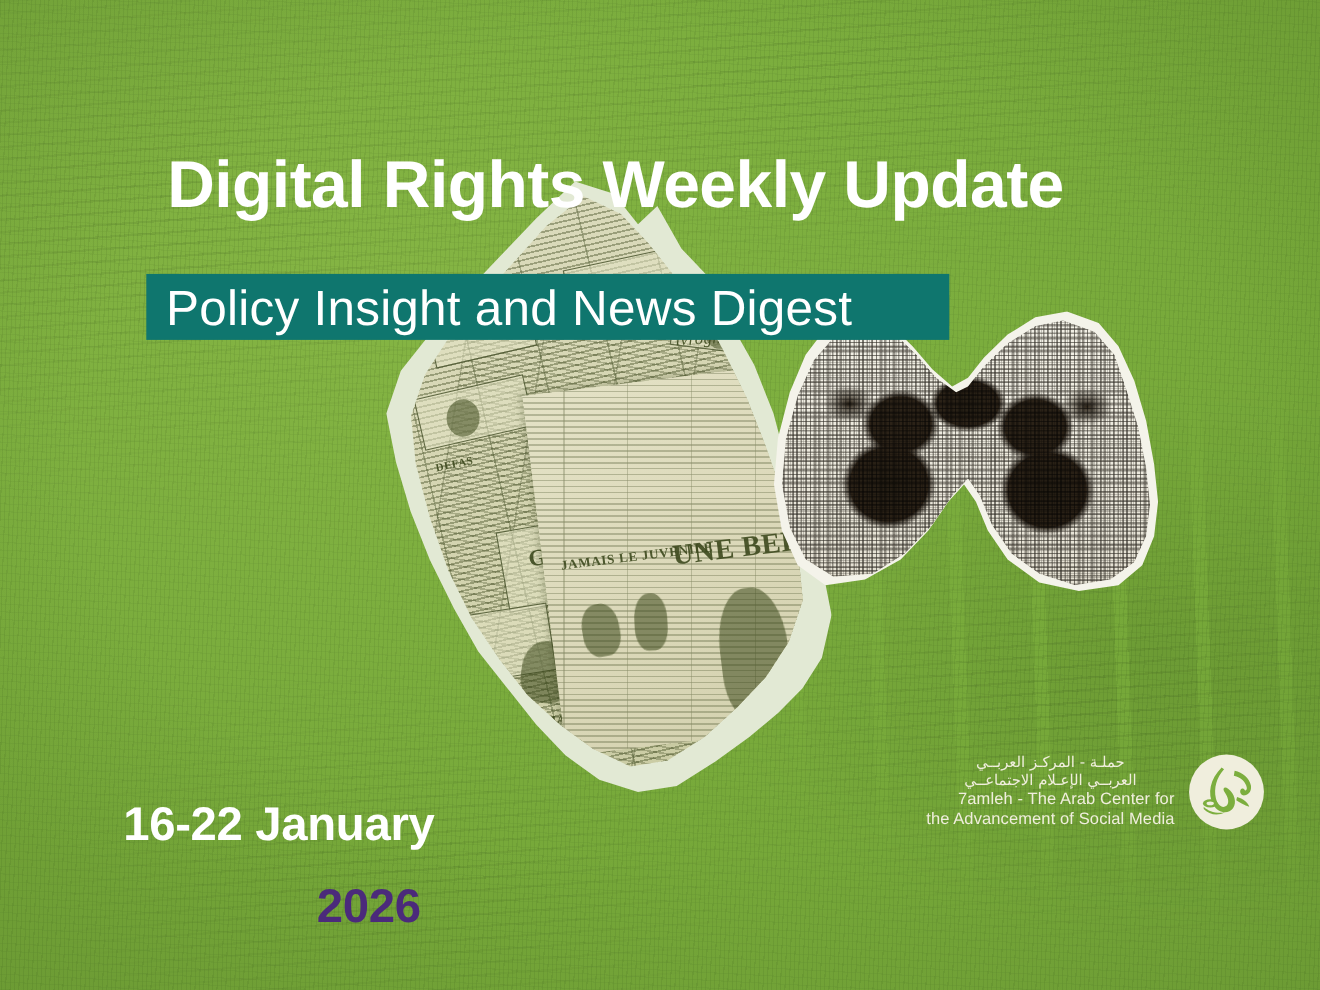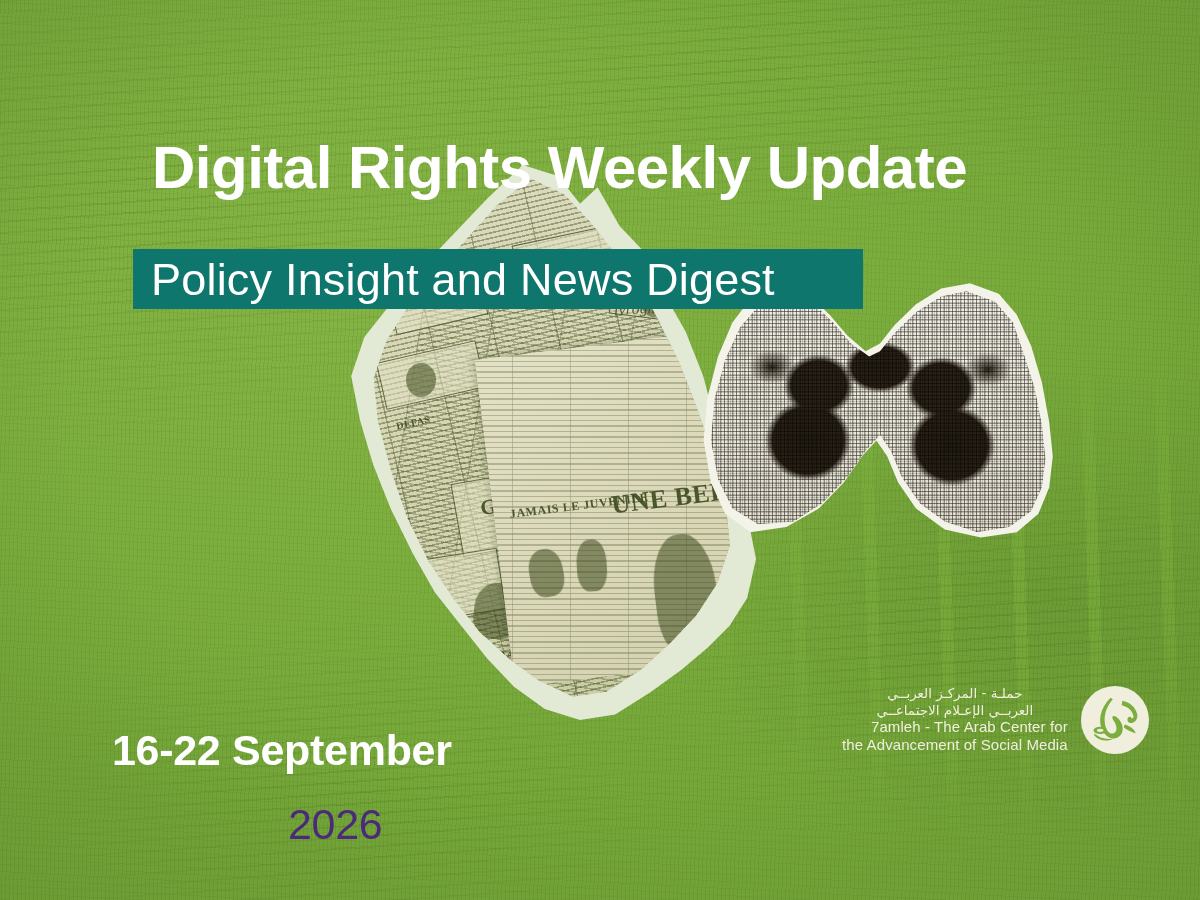--- a/index.html
+++ b/index.html
@@ -275,21 +275,21 @@
     font-weight: 700;
     letter-spacing: -.3px;
     white-space: nowrap;
   }
   .date-year {
     position: absolute;
     left: 288px;
     top: 800px;
     color: #4b2a7b;
     font-size: 43px;
-    font-weight: 400;
+    font-weight: 700;
     letter-spacing: -.3px;
     white-space: nowrap;
   }
 
   
   .logo-lockup {
     position: absolute;
     left: 842px;
     top: 676px;
     width: 262px;
@@ -392,21 +392,21 @@
       <div class="halftone fine"></div>
     </div>
   </div>
 
   <h1 class="title">Digital Rights Weekly Update</h1>
 
   <div class="subtitle-banner">
     <span class="subtitle-text">Policy Insight and News Digest</span>
   </div>
 
-  <div class="date-range">16-22 September</div>
+  <div class="date-range">16-22 January</div>
   <div class="date-year">2026</div>
 
   <div class="logo-lockup">
     <div class="logo-text">
       <div class="logo-ar">حملـة - المركـز العربــي</div>
       <div class="logo-ar">العربــي الإعـلام الاجتماعــي</div>
       <div class="logo-en">7amleh - The Arab Center for</div>
       <div class="logo-en">the Advancement of Social Media</div>
     </div>
     <svg class="logo-mark" viewBox="0 0 100 100">

